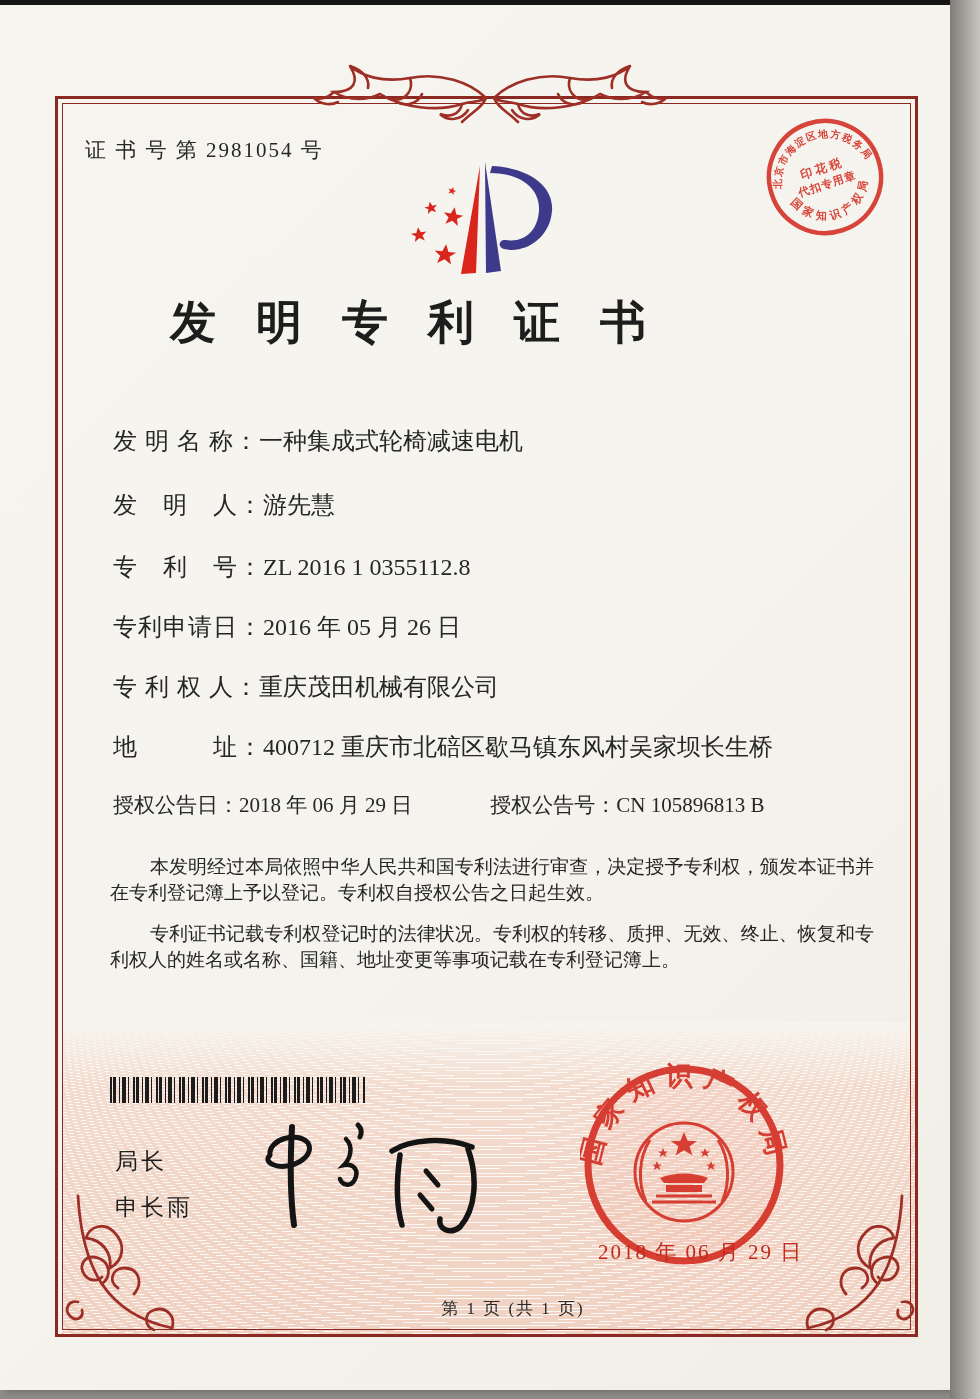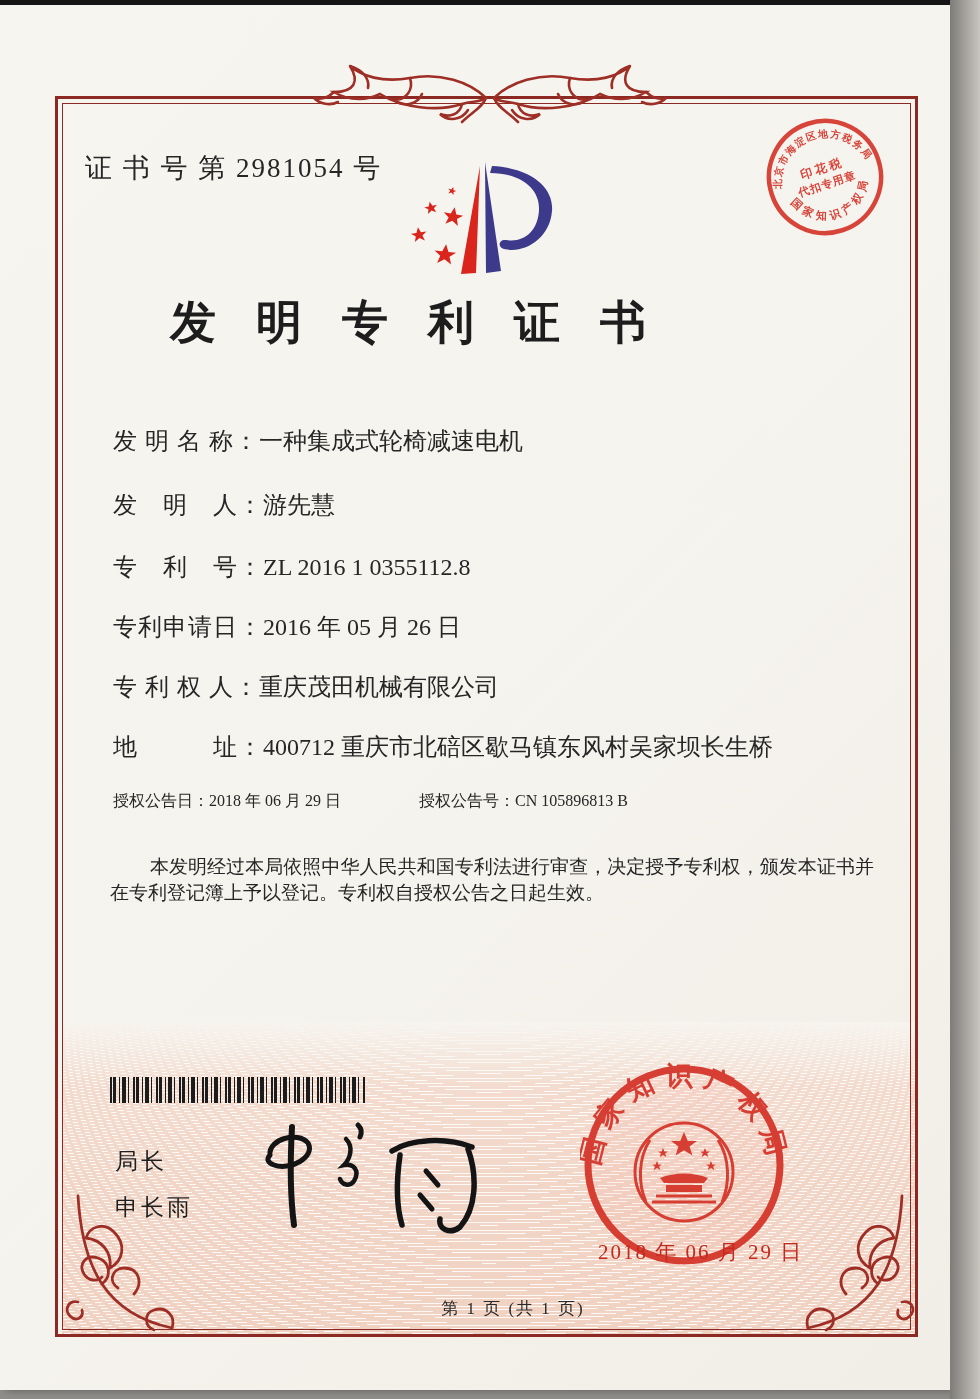--- a/index.html
+++ b/index.html
@@ -27,30 +27,30 @@
       linear-gradient(180deg,#f4e0d4 0%,#f1d5c6 60%,#f0d2c2 100%);
   }
   
   .frame{
     position:absolute;left:55px;top:96px;right:62px;bottom:62px;
     border:3.5px solid #8c2922;pointer-events:none;
   }
   .frame::after{content:"";position:absolute;inset:4px;border:1.5px solid #8c2922;}
   .ornament{position:absolute;pointer-events:none;}
   
-  .cert-no{position:absolute;left:85px;top:150px;font-size:27px;letter-spacing:2px;color:#262626;}
+  .cert-no{position:absolute;left:85px;top:136px;font-size:21px;letter-spacing:2px;color:#262626;}
   .logo{position:absolute;left:380px;top:148px;width:220px;height:150px;}
   .title{
     position:absolute;left:0;width:816px;top:292px;text-align:center;
     font-size:46px;font-weight:bold;color:#1d1d1d;
     letter-spacing:40px;text-indent:40px;
   }
   .field-row{position:absolute;left:113px;font-size:24px;color:#262626;white-space:nowrap;}
   .field-row .lab{letter-spacing:1px;}
-  .grant-row{position:absolute;left:113px;top:791px;font-size:16px;color:#262626;white-space:nowrap;}
+  .grant-row{position:absolute;left:113px;top:791px;font-size:21px;color:#262626;white-space:nowrap;}
   .grant-row .gap{display:inline-block;width:78px;}
   .body-text{
     position:absolute;left:95px;top:839px;width:794px;
     font-size:19px;line-height:26px;color:#262626;text-align:justify;
   }
   .body-text p{margin:15px;text-indent:2.1em;}
   .barcode{
     position:absolute;left:110px;top:1077px;width:256px;height:26px;
     background:repeating-linear-gradient(90deg,
       #1c1c1c 0 2px,transparent 2px 3px,
@@ -171,20 +171,21 @@
 <div class="field-row" style="top:731px;text-align:center;">
   <span class="lab">地　　　址：</span><span>400712 重庆市北碚区歇马镇东风村吴家坝长生桥</span>
 </div>
 
 <div class="grant-row">
   <span>授权公告日：</span><span>2018 年 06 月 29 日</span><span class="gap"></span><span>授权公告号：</span><span>CN 105896813 B</span>
 </div>
 
 <div class="body-text">
   <p>本发明经过本局依照中华人民共和国专利法进行审查，决定授予专利权，颁发本证书并在专利登记簿上予以登记。专利权自授权公告之日起生效。</p>
+  <p>专利证书记载专利权登记时的法律状况。专利权的转移、质押、无效、终止、恢复和专利权人的姓名或名称、国籍、地址变更等事项记载在专利登记簿上。</p>
 </div>
 
 <div class="barcode"></div>
 
 <div class="signer-title">局长</div>
 <div class="signer-name">申长雨</div>
 
 <svg class="signature" viewBox="0 0 260 120">
   <g stroke="#141414" fill="none" stroke-linecap="round">
     <path d="M42,14 C40,50 40,82 44,112" stroke-width="6"></path>

